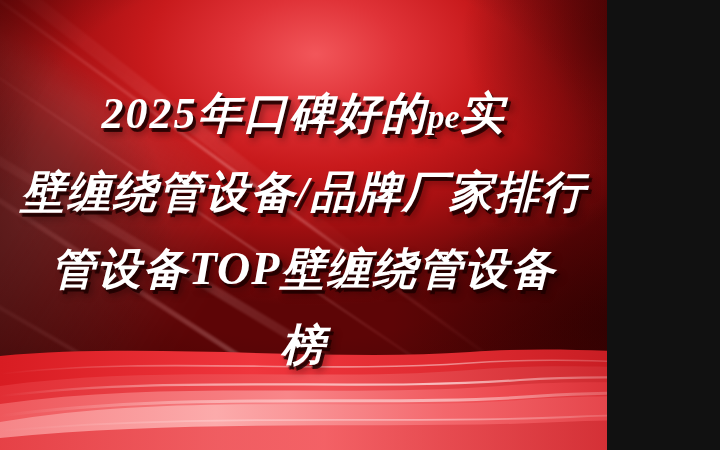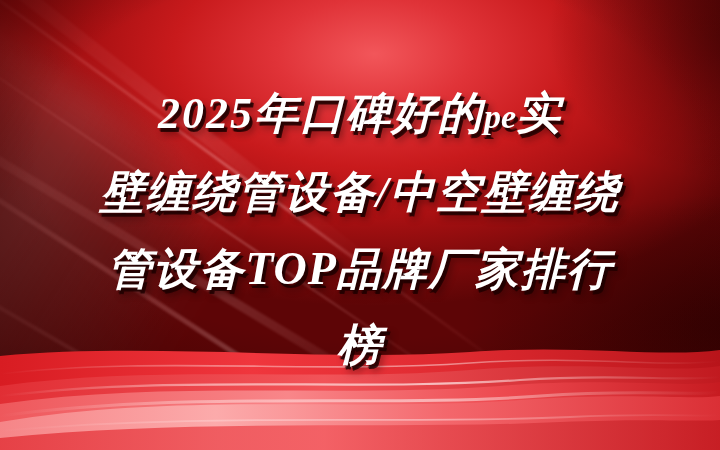--- a/index.html
+++ b/index.html
@@ -1,19 +1,19 @@
 <!DOCTYPE html>
 <html lang="zh"><head>
 <meta charset="utf-8">
 <title>Banner</title>
 <style>
   html,body{margin:0;padding:0;background:#111;}
   .stage{
     position:relative;
-    width:720px;height:450px;
+    width:607px;height:450px;
     overflow:hidden;
     background:#8e0a0a;
     font-family:"Liberation Serif","DejaVu Serif",serif;
     user-select:none;
   }
 
   
   .bg-base{
     position:absolute;inset:0;
     background:
@@ -145,18 +145,18 @@
 
       <path d="M0,66 C180,44 360,62 520,50 C620,43 680,52 720,47" fill="none" stroke="url(#hl)" stroke-width="2.2" opacity=".85"></path>
       <path d="M0,86 C190,60 380,78 540,66 C640,59 695,66 720,62" fill="none" stroke="url(#hl)" stroke-width="3" opacity=".70"></path>
       <path d="M0,101 C210,82 410,95 570,87 C655,83 702,87 720,85" fill="none" stroke="url(#hl)" stroke-width="1.8" opacity=".55"></path>
       <path d="M0,44 C150,26 320,44 470,33 C585,25 665,38 720,31" fill="none" stroke="url(#hl)" stroke-width="1.6" opacity=".60"></path>
     </svg>
   </div>
 
   <div class="title">
     <span class="line"><span>2025年口碑好的</span><span class="lat">pe</span><span>实</span></span>
-    <span class="line">壁缠绕管设备/中空壁缠绕</span>
-    <span class="line"><span>管设备</span><span class="lat-up">TOP</span><span>品牌厂家排行</span></span>
+    <span class="line">壁缠绕管设备/品牌厂家排行</span>
+    <span class="line"><span>管设备</span><span class="lat-up">TOP</span><span>壁缠绕管设备</span></span>
     <span class="line">榜</span>
   </div>
 
 </div>
 
 </body></html>

